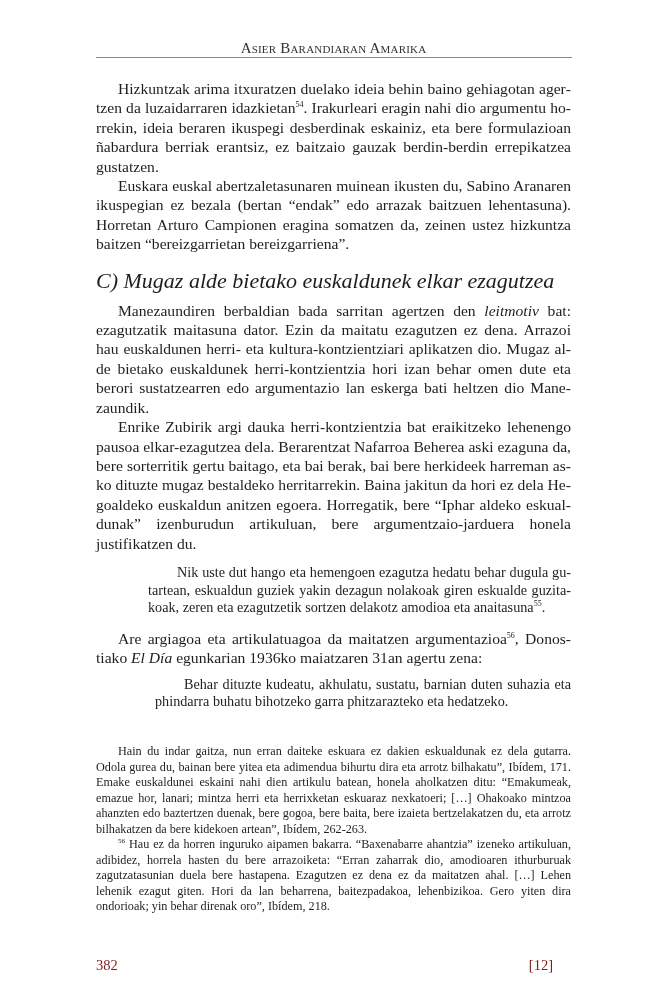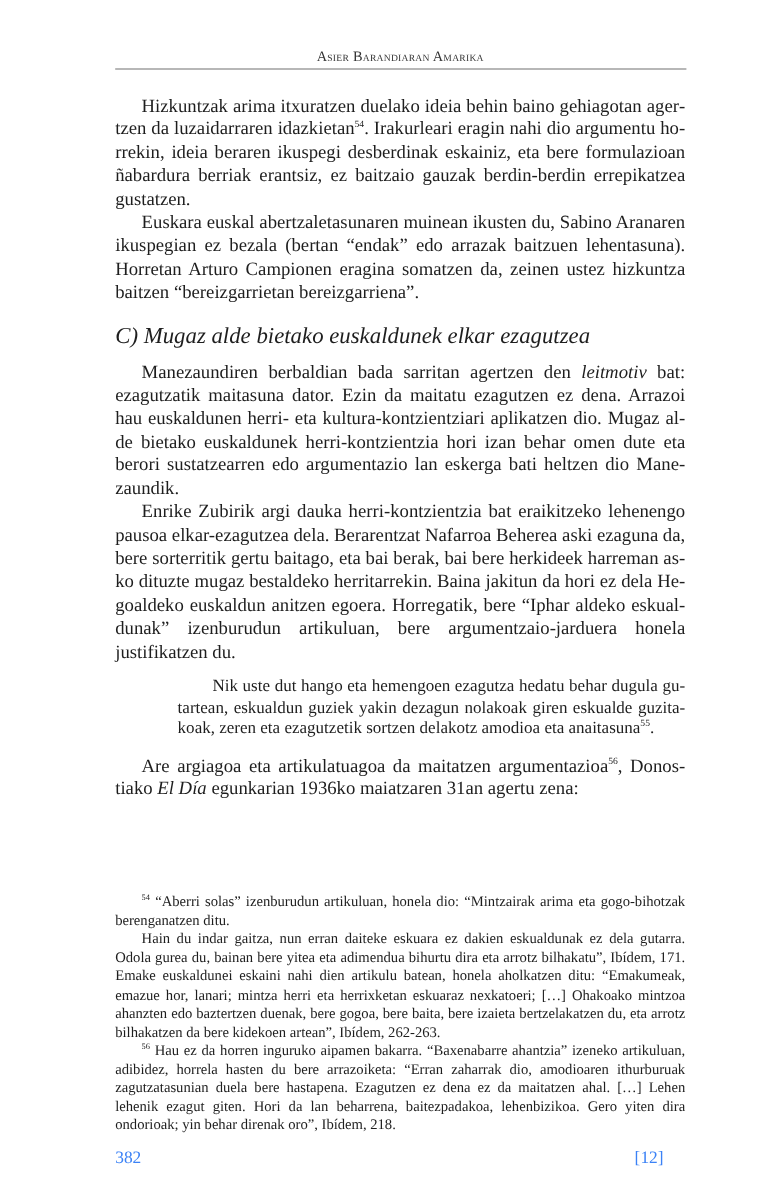--- a/index.html
+++ b/index.html
@@ -20,21 +20,21 @@
     left: 96px;
     top: 0;
     width: 475px;
   }
   .running-head {
     position: absolute;
     top: 40px;
     left: 0;
     width: 475px;
     text-align: center;
-    font-size: 12px;
+    font-size: 15px;
     letter-spacing: 0.2px;
     color: #333;
   }
   .running-head .sc {
     font-variant: small-caps;
   }
   .head-rule {
     position: absolute;
     top: 57px;
     left: 0;
@@ -51,21 +51,21 @@
     line-height: 19.4px;
   }
   .body p {
     margin: 0;
     text-align: justify;
     text-indent: 22px;
     hyphens: manual;
   }
   .body h3 {
     margin: 17px 0 11px 0;
-    font-size: 19px;
+    font-size: 22px;
     font-weight: normal;
     font-style: italic;
     line-height: 19px;
   }
   .body em { }
   sup.fn {
     font-size: 8px;
     line-height: 0;
     vertical-align: 6px;
   }
@@ -102,21 +102,21 @@
   }
   .footnotes sup.fn {
     font-size: 7px;
     vertical-align: 5px;
   }
   .sc { font-variant: small-caps; }
   .folio {
     position: absolute;
     top: 957px;
     font-size: 14.5px;
-    color: #3b82f6;
+    color: #7f1d1d;
   }
   .folio.left { left: 0; }
   .folio.right { right: 18px; }
 </style>
 </head>
 <body>
 
 <div class="page">
 
   <div class="running-head">
@@ -136,26 +136,26 @@
 
     <p>Enrike Zubirik argi dauka herri-kontzientzia bat eraikitzeko lehenengo pausoa elkar-ezagutzea dela. Berarentzat Nafarroa Beherea aski ezaguna da, bere sorterritik gertu baitago, eta bai berak, bai bere herkideek harreman as­ko dituzte mugaz bestaldeko herritarrekin. Baina jakitun da hori ez dela He­goaldeko euskaldun anitzen egoera. Horregatik, bere “Iphar aldeko eskual­dunak” izenburudun artikuluan, bere argumentzaio-jarduera honela justifikatzen du.</p>
 
     <div class="quote quote-1">
       <p><span>Nik uste dut hango eta hemengoen ezagutza hedatu behar dugula gu­tartean, eskualdun guziek yakin dezagun nolakoak giren eskualde guzita­koak, zeren eta ezagutzetik sortzen delakotz amodioa eta anaitasuna</span><sup class="fn">55</sup><span>.</span></p>
     </div>
 
     <p><span>Are argiagoa eta artikulatuagoa da maitatzen argumentazioa</span><sup class="fn">56</sup><span>, Donos­tiako </span><em>El Día</em><span> egunkarian 1936ko maiatzaren 31an agertu zena:</span></p>
 
     <div class="quote quote-2">
+      <p>Behar dituzte kudeatu, akhulatu, sustatu, barnian duten suhazia eta phindarra buhatu bihotzeko garra phitzarazteko eta hedatzeko.</p>
     </div>
 
   </div>
 
   <div class="footnotes">
-    <p><sup class="fn">54</sup><span> “Aberri solas” izenburudun artikuluan, honela dio: “Mintzairak arima eta gogo-bihotzak be­renganatzen ditu.</span></p>
     <p>Hain du indar gaitza, nun erran daiteke eskuara ez dakien eskualdunak ez dela gutarra. Odola gu­rea du, bainan bere yitea eta adimendua bihurtu dira eta arrotz bilhakatu”, Ibídem, 171. Emake eus­kaldunei eskaini nahi dien artikulu batean, honela aholkatzen ditu: “Emakumeak, emazue hor, lanari; mintza herri eta herrixketan eskuaraz nexkatoeri; […] Ohakoako mintzoa ahanzten edo baztertzen duenak, bere gogoa, bere baita, bere izaieta bertzelakatzen du, eta arrotz bilhakatzen da bere kidekoen artean”, Ibídem, 262-263.</p>
     <p><sup class="fn">56</sup><span> Hau ez da horren inguruko aipamen bakarra. “Baxenabarre ahantzia” izeneko artikuluan, adi­bidez, horrela hasten du bere arrazoiketa: “Erran zaharrak dio, amodioaren ithurburuak zagutzatasu­nian duela bere hastapena. Ezagutzen ez dena ez da maitatzen ahal. […] Lehen lehenik ezagut giten. Hori da lan beharrena, baitezpadakoa, lehenbizikoa. Gero yiten dira ondorioak; yin behar direnak oro”, Ibídem, 218.</span></p>
   </div>
 
   <div class="folio left">382</div>
   <div class="folio right">[12]</div>
 
 </div>
 
 </body></html>

